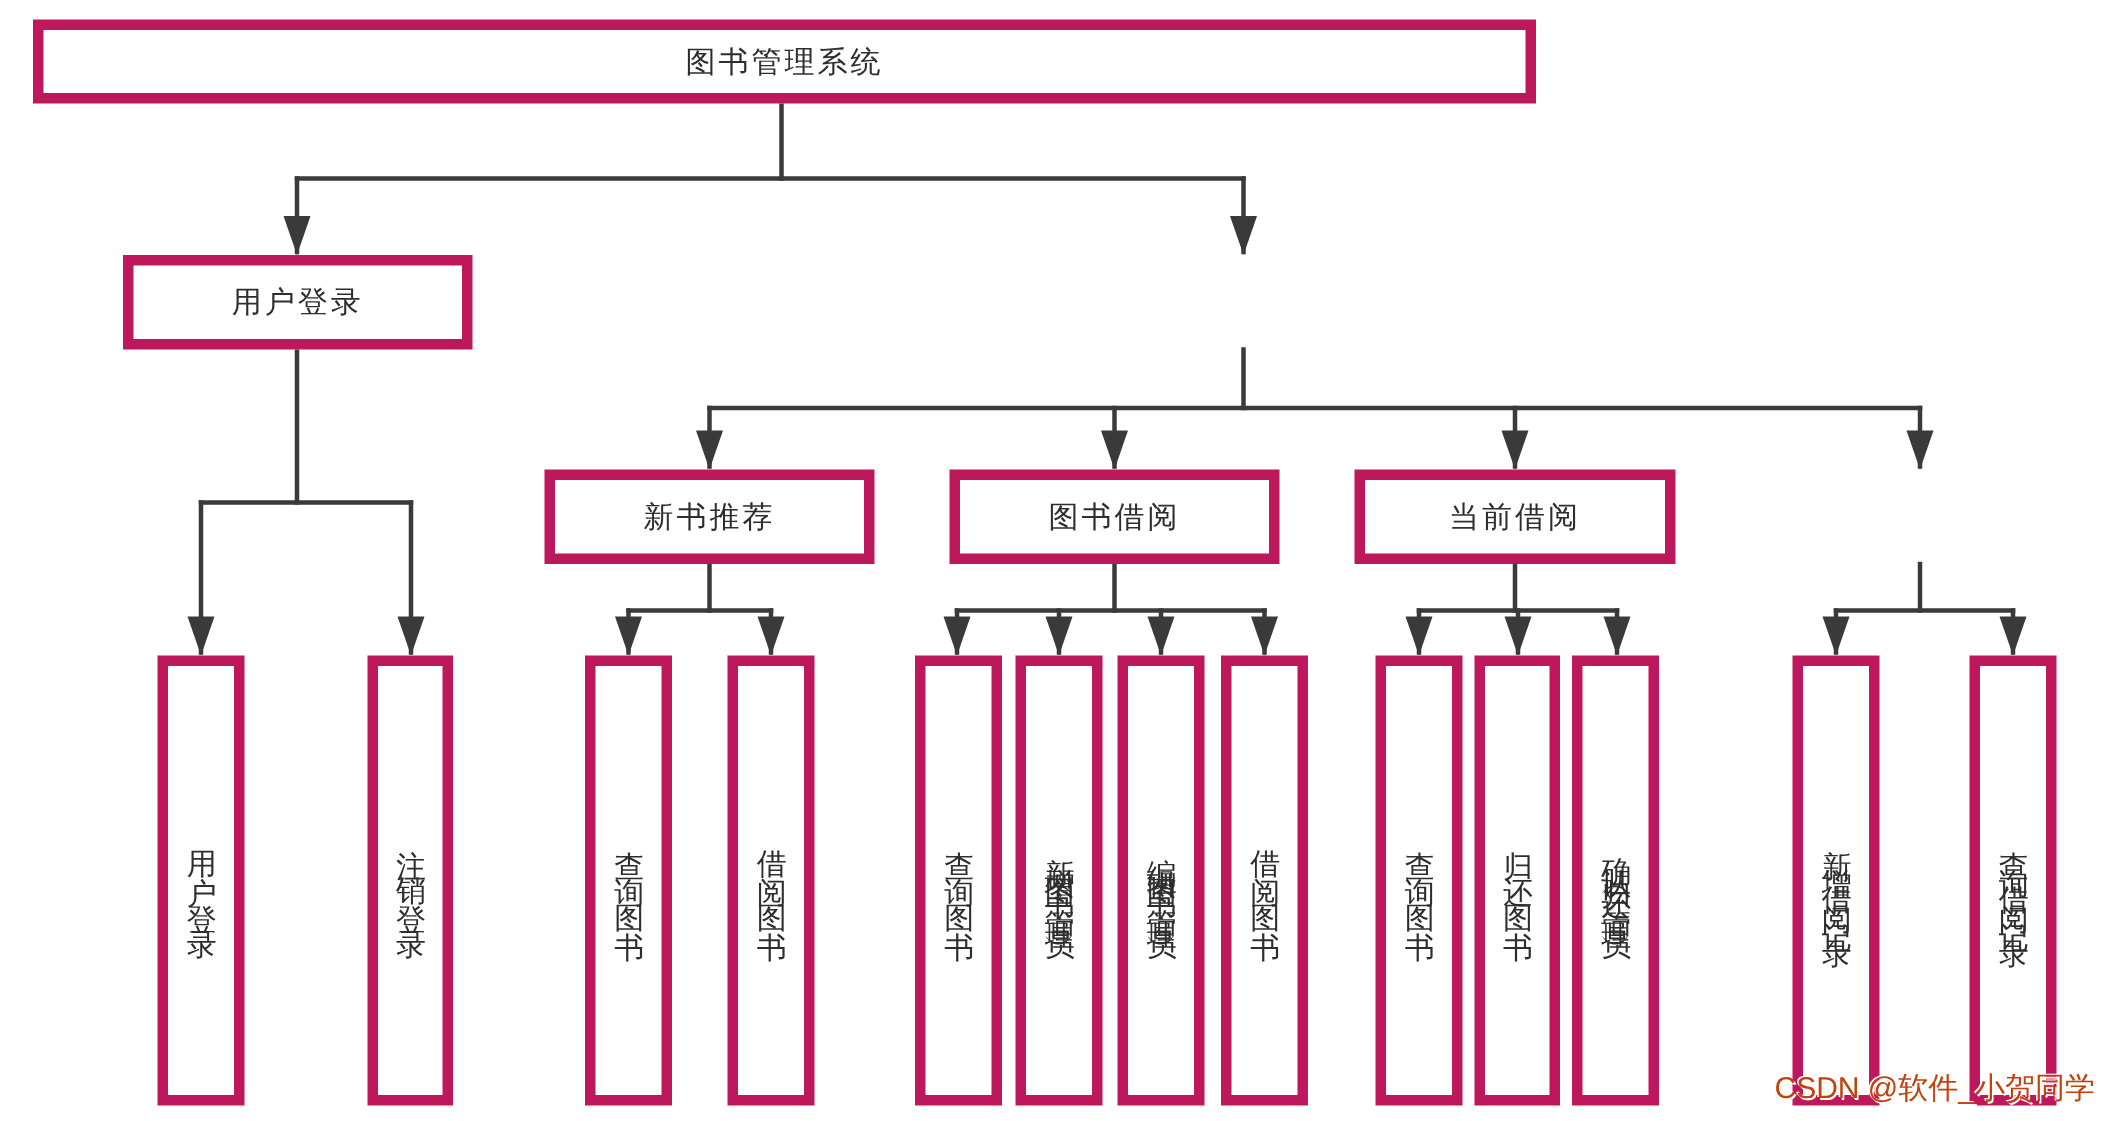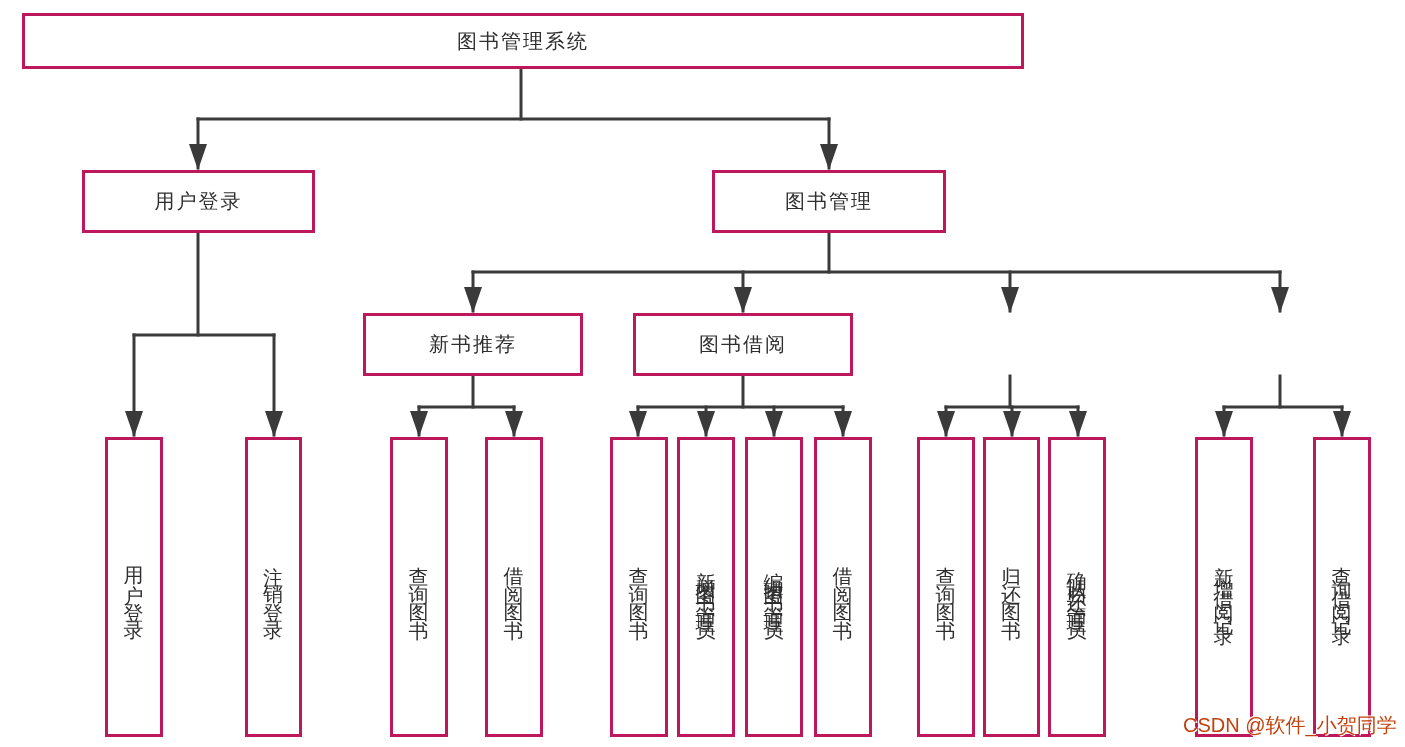--- a/index.html
+++ b/index.html
@@ -7,21 +7,21 @@
     position:relative;
     width:1405px;height:747px;
     background:#ffffff;
     font-family:"Liberation Sans","DejaVu Sans",sans-serif;
     overflow:hidden;
   }
   .wires{position:absolute;left:0;top:0;}
   .node{
     position:absolute;
     background:#ffffff;
-    border:3px solid #be185d;
+    border:7px solid #be185d;
     box-sizing:border-box;
     display:flex;align-items:center;justify-content:center;
     color:#2e2e2e;
     z-index:2;
   }
   .node-h{font-size:20px;letter-spacing:2px;white-space:nowrap;}
   .node-v{
     writing-mode:vertical-rl;
     text-orientation:mixed;
     font-size:20px;
@@ -107,24 +107,24 @@
       <polygon points="1003,411 1021,411 1012,437"></polygon>
       <polygon points="1069,411 1087,411 1078,437"></polygon>
       <polygon points="1215,411 1233,411 1224,437"></polygon>
       <polygon points="1333,411 1351,411 1342,437"></polygon>
     </g>
   </svg>
 
   <div class="node node-h" style="left:22px;top:13px;width:1002px;height:56px">图书管理系统</div>
 
   <div class="node node-h" style="left:82px;top:170px;width:233px;height:63px">用户登录</div>
-  <div class="node node-h" style="left:712px;top:170px;width:234px;height:63px">图书管理</div>
 
   <div class="node node-h" style="left:363px;top:313px;width:220px;height:63px">新书推荐</div>
   <div class="node node-h" style="left:633px;top:313px;width:220px;height:63px">图书借阅</div>
+  <div class="node node-h" style="left:903px;top:313px;width:214px;height:63px">当前借阅</div>
 
   <div class="node node-v ls-lg" style="left:105px;top:437px;width:58px;height:300px">用户登录</div>
   <div class="node node-v ls-lg" style="left:245px;top:437px;width:57px;height:300px">注销登录</div>
 
   <div class="node node-v ls-lg" style="left:390px;top:437px;width:58px;height:300px">查询图书</div>
   <div class="node node-v ls-lg" style="left:485px;top:437px;width:58px;height:300px">借阅图书</div>
 
   <div class="node node-v ls-lg" style="left:610px;top:437px;width:58px;height:300px">查询图书</div>
   <div class="node node-v ls-sm" style="left:677px;top:437px;width:58px;height:300px">新增图书（管理员）</div>
   <div class="node node-v ls-sm" style="left:745px;top:437px;width:58px;height:300px">编辑图书（管理员）</div>

